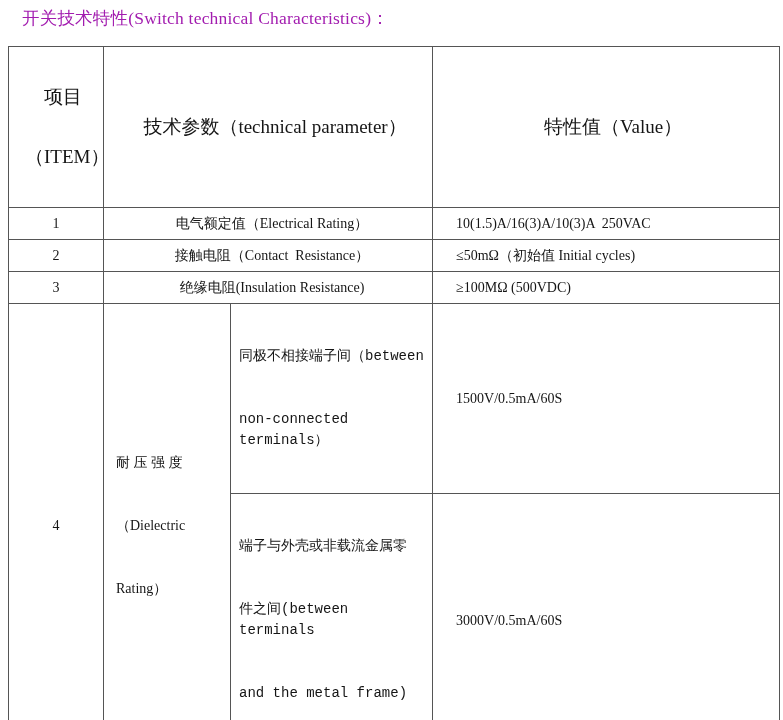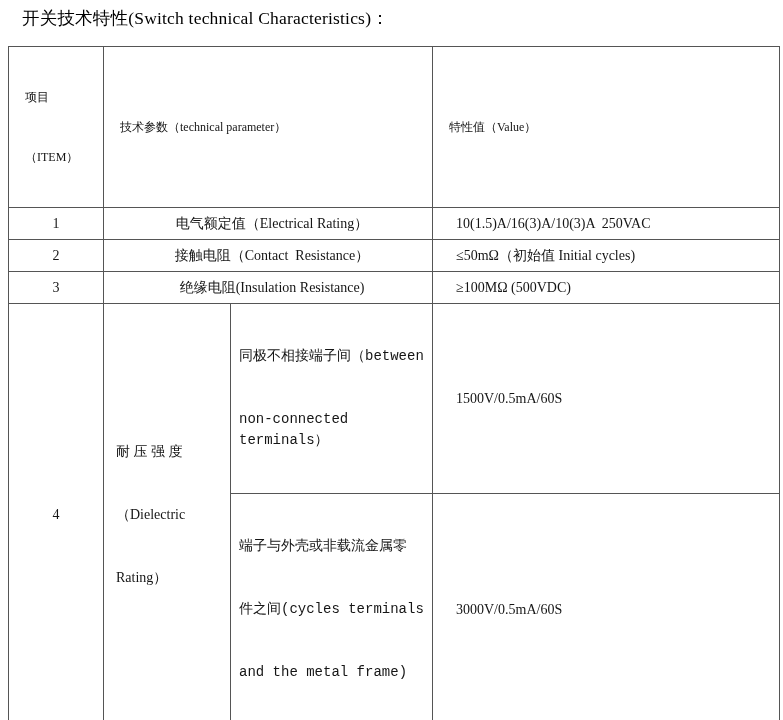--- a/index.html
+++ b/index.html
@@ -2,31 +2,31 @@
 <html><head>
 <meta charset="utf-8">
 <style>
   html,body{margin:0;padding:0;}
   body{
     width:783px;height:720px;background:#ffffff;position:relative;
     font-family:"Liberation Serif","DejaVu Serif",serif;color:#151515;
   }
   .page-title{
     position:absolute;left:22px;top:6px;font-size:17.5px;letter-spacing:0.2px;
-    white-space:pre-wrap;color:#000000;
+    white-space:pre-wrap;color:#a21caf;
   }
   table.spec{
     position:absolute;left:8px;top:46px;width:771px;
     border-collapse:collapse;table-layout:fixed;
   }
   td{
     border:1px solid #555555;padding:0 2px;font-size:14px;line-height:21px;
     vertical-align:middle;overflow:hidden;white-space:pre-wrap;
   }
-  .hdr td{font-size:12px;text-align:left;line-height:20px;padding-left:16px;}
+  .hdr td{font-size:19px;text-align:center;line-height:20px;padding-left:16px;}
   .c-item{text-align:center;}
   .c-param{padding-left:10px;text-align:center;}
   .c-subdesc{padding-left:8px;font-family:Liberation Mono, monospace;}
   .c-value{padding-left:23px;}
   .c-param-group{padding-left:12px;}
 </style>
 </head>
 <body>
 
 <div class="page-title">开关技术特性(Switch technical Characteristics)：</div>
@@ -76,21 +76,21 @@
     </td>
     <td class="c-subdesc">
       <div>同极不相接端子间（between</div>
       <div>non-connected terminals）</div>
     </td>
     <td class="c-value">1500V/0.5mA/60S</td>
   </tr>
   <tr style="height:71px">
     <td class="c-subdesc">
       <div>端子与外壳或非载流金属零</div>
-      <div>件之间(cycles terminals</div>
+      <div>件之间(between terminals</div>
       <div>and the metal frame)</div>
     </td>
     <td class="c-value">3000V/0.5mA/60S</td>
   </tr>
 
   <tr style="height:32px">
     <td class="c-item">5</td>
     <td colspan="2" class="c-param">电气寿命(Electrical Life)</td>
     <td class="c-value">≥10000 cycles</td>
   </tr>

